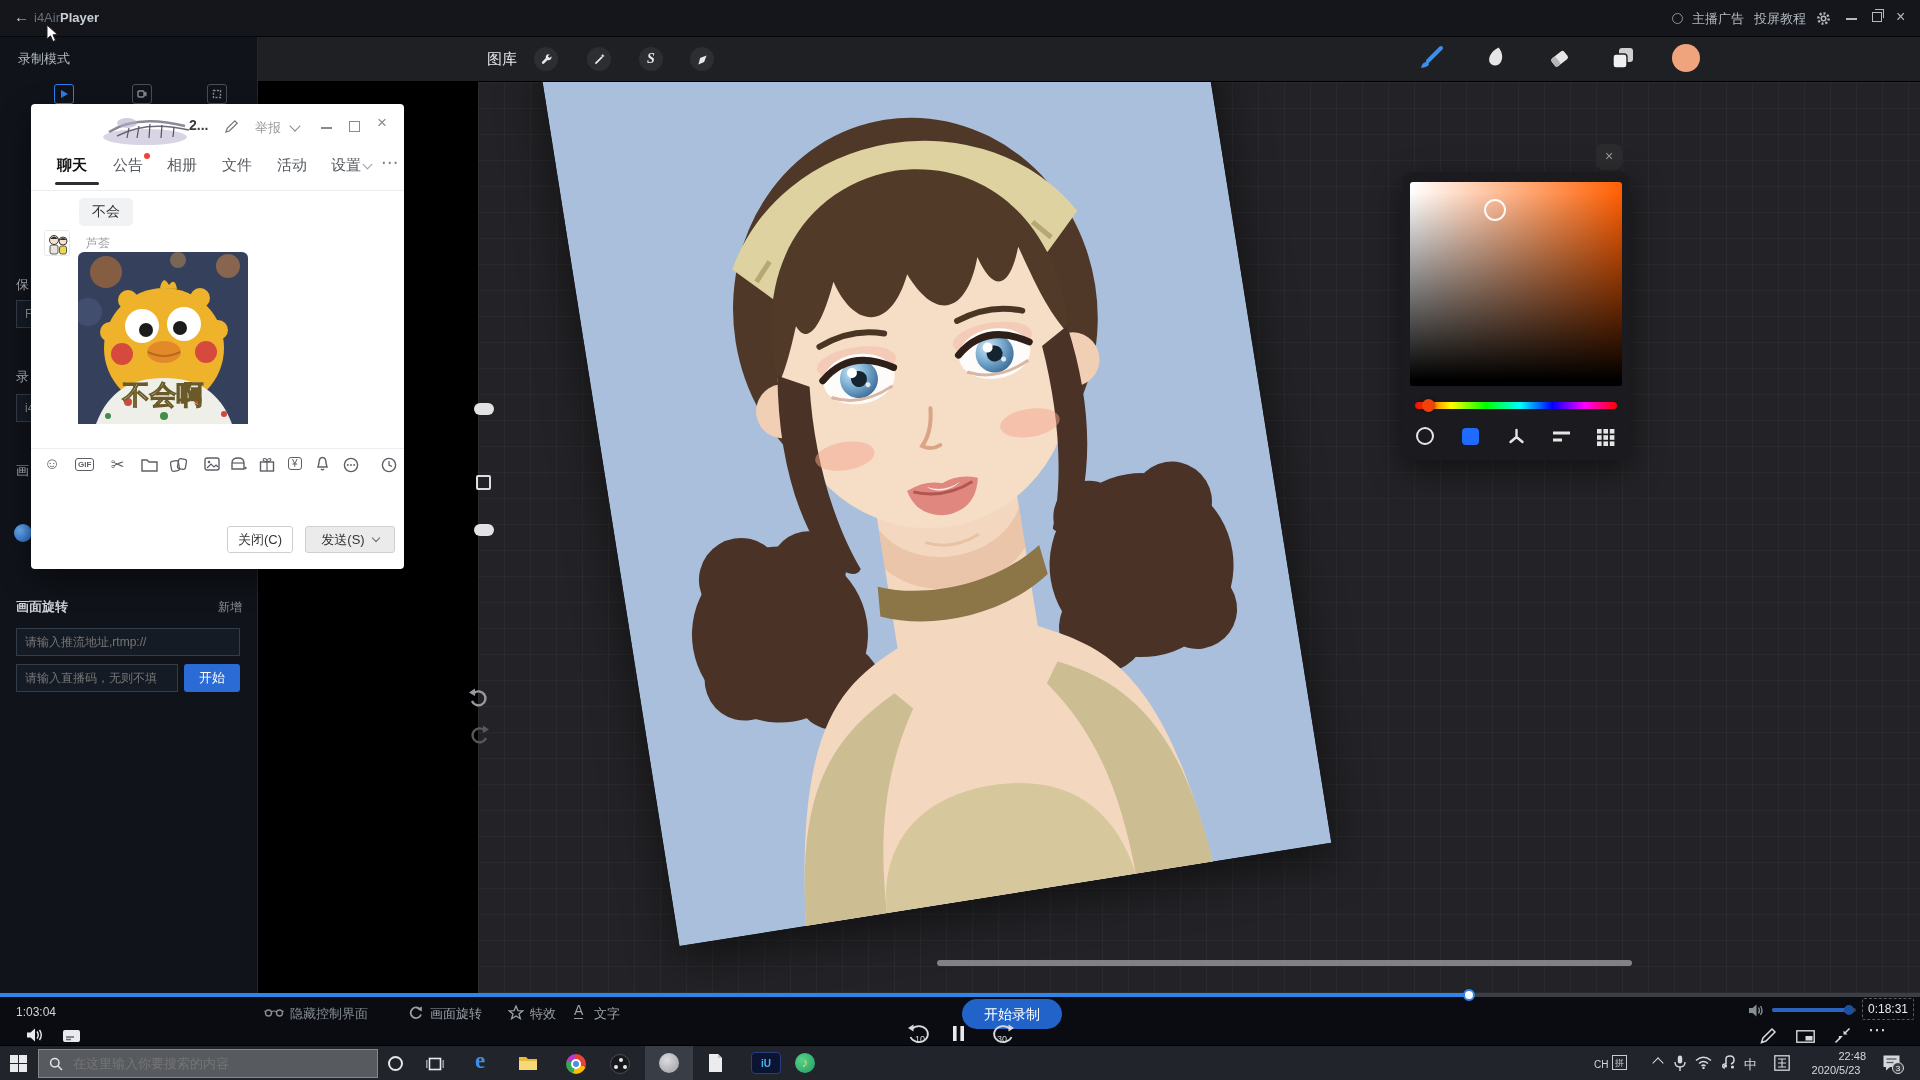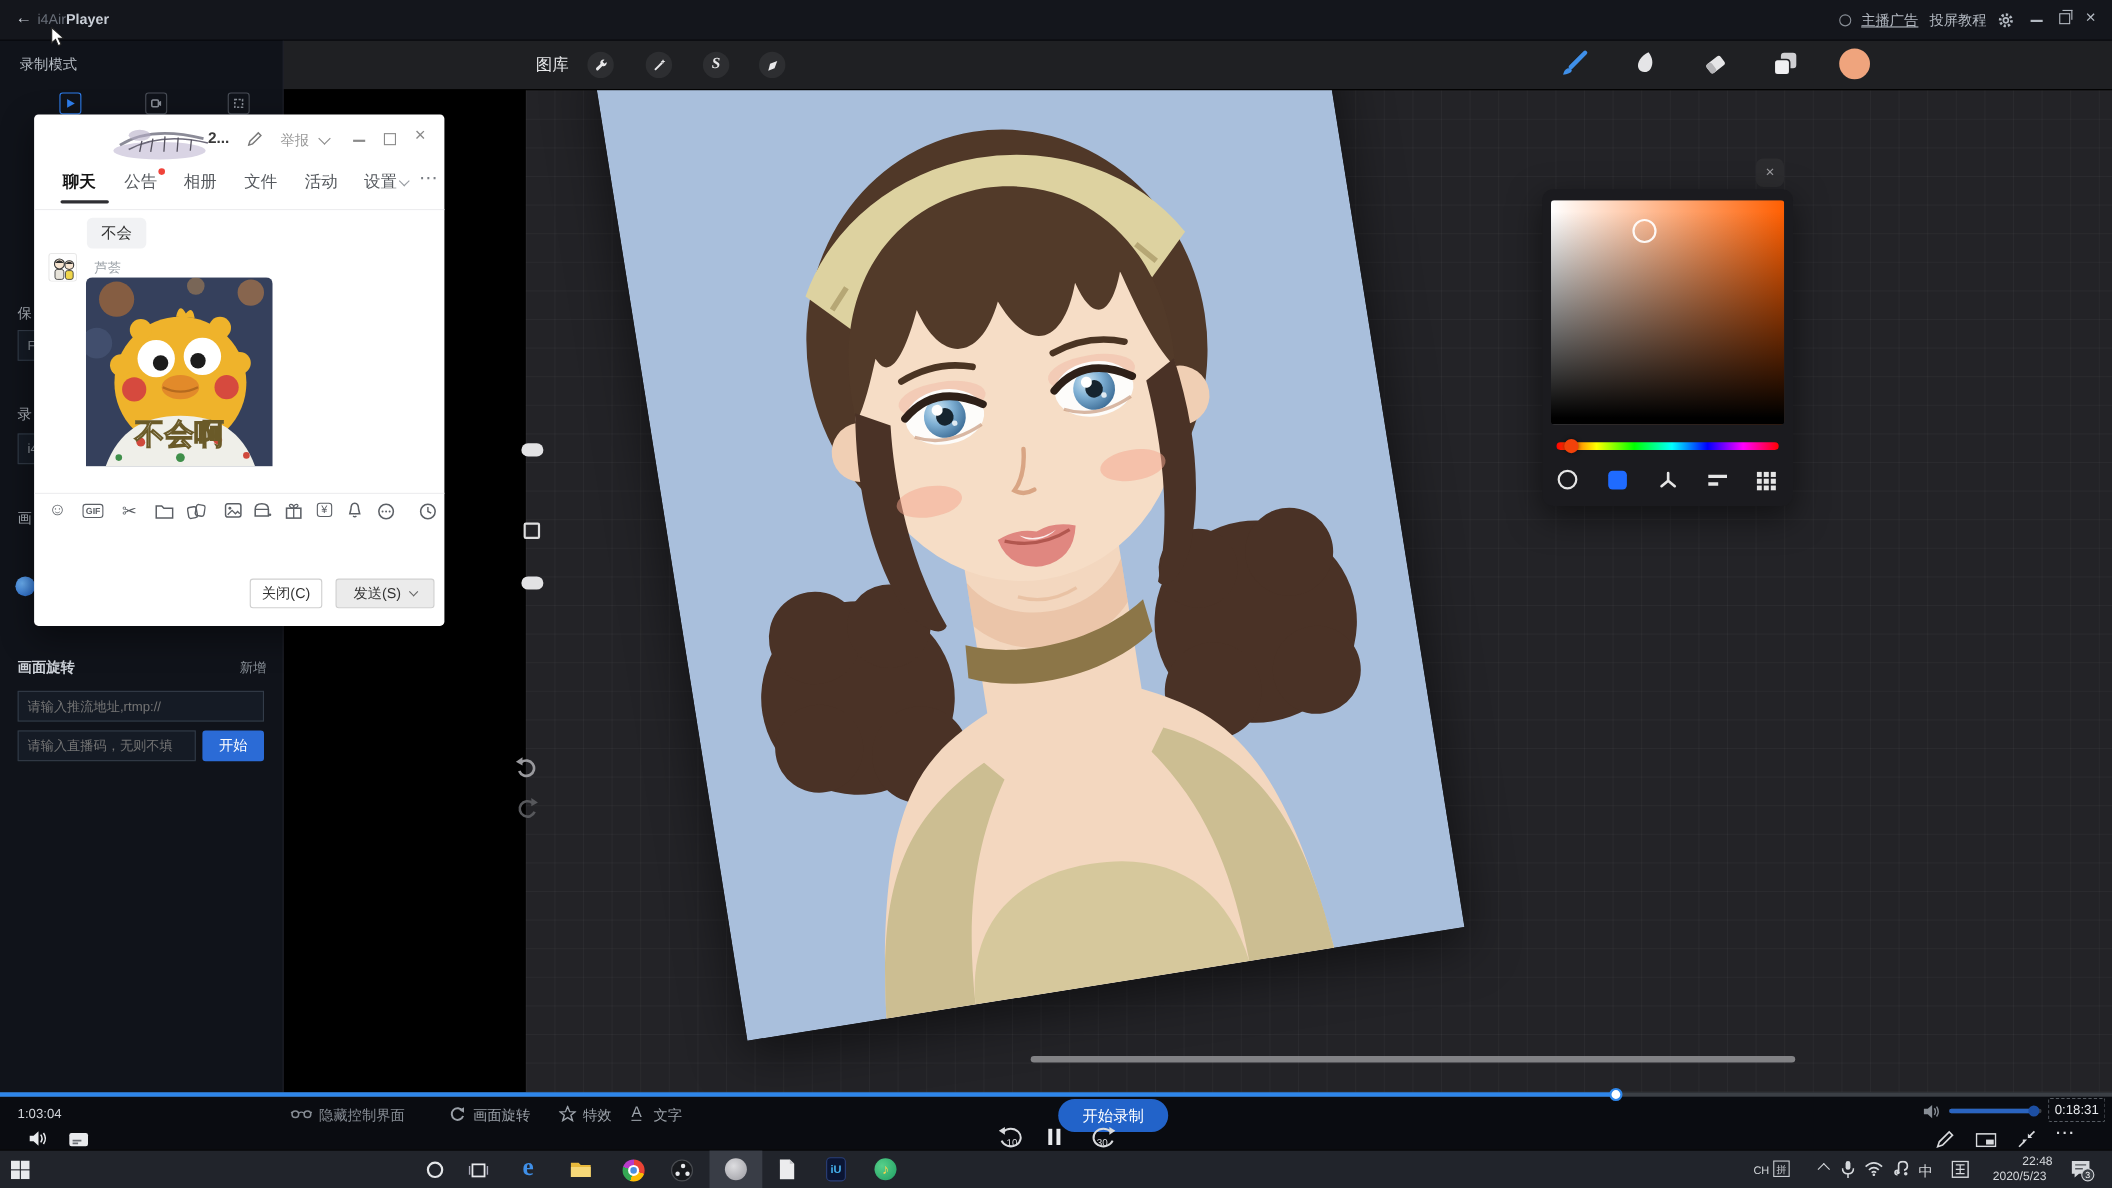--- a/index.html
+++ b/index.html
@@ -49,21 +49,21 @@
 <body>
 
 <div class="screen">
 
   <div class="s titlebar">
     <span class="s txt" style="left:14px;top:8px;font-size:15px;color:#c9ced6;">←</span>
     <span class="s txt" style="left:34px;top:10px;font-size:13px;">
       <span style="color:#686e78;">i4Air</span><span style="color:#c9ced6;font-weight:bold;">Player</span>
     </span>
     <span class="s" style="left:1672px;top:13px;width:11px;height:11px;border:1.5px solid #8a9098;border-radius:50%;"></span>
-    <span class="s txt" style="left:1692px;top:10px;font-size:13px;color:#b3b9c1;text-decoration:underline;">主播广告</span>
+    <span class="s txt" style="left:1692px;top:10px;font-size:13px;color:#b3b9c1;">主播广告</span>
     <span class="s txt" style="left:1754px;top:10px;font-size:13px;color:#b3b9c1;">投屏教程</span>
     <span class="s" style="left:1816px;top:11px;">
       <svg width="15" height="15" viewBox="0 0 16 16">
           <circle cx="8" cy="8" r="5.5" fill="none" stroke="#b3b9c1" stroke-width="2.6" stroke-dasharray="2.2 2"></circle>
           <circle cx="8" cy="8" r="2.4" fill="none" stroke="#b3b9c1" stroke-width="1.6"></circle>
         </svg>
     </span>
     <span class="s" style="left:1846px;top:18px;width:11px;height:2px;background:#b3b9c1;"></span>
     <span class="s" style="left:1872px;top:12px;width:10px;height:10px;border:1.5px solid #b3b9c1;">
         <span class="s" style="left:2px;top:-4px;width:9px;height:9px;border-top:1.5px solid #b3b9c1;border-right:1.5px solid #b3b9c1;"></span>
@@ -525,20 +525,29 @@
 
   <div class="s taskbar">
     <span class="s" style="left:10px;top:9px;">
       <svg width="17" height="17" viewBox="0 0 17 17">
           <rect x="0" y="0" width="8" height="8" fill="#e8eaed"></rect>
           <rect x="9" y="0" width="8" height="8" fill="#e8eaed"></rect>
           <rect x="0" y="9" width="8" height="8" fill="#e8eaed"></rect>
           <rect x="9" y="9" width="8" height="8" fill="#e8eaed"></rect>
         </svg>
     </span>
+    <div class="s" style="left:38px;top:3px;width:340px;height:29px;background:#575a5f;border:1px solid #84878c;display:flex;align-items:center;">
+      <span style="margin-left:10px;">
+        <svg width="14" height="14" viewBox="0 0 14 14">
+            <circle cx="5.8" cy="5.8" r="4.2" fill="none" stroke="#e4e6e8" stroke-width="1.5"></circle>
+            <line x1="9" y1="9" x2="13" y2="13" stroke="#e4e6e8" stroke-width="1.5"></line>
+          </svg>
+      </span>
+      <input style="margin-left: 10px; border: none; background: transparent; color: rgb(216, 218, 220); font-size: 13px; width: 280px; font-family: inherit;" placeholder="在这里输入你要搜索的内容">
+    </div>
     <span class="s" style="left:388px;top:10px;width:15px;height:15px;border:2px solid #e4e6e8;border-radius:50%;"></span>
     <span class="s" style="left:426px;top:9px;">
       <svg width="18" height="18" viewBox="0 0 18 18">
           <rect x="3.5" y="3.5" width="11" height="11" fill="none" stroke="#e8eaed" stroke-width="1.6"></rect>
           <line x1="0.8" y1="5" x2="0.8" y2="13" stroke="#aab" stroke-width="1.4"></line>
           <line x1="17.2" y1="5" x2="17.2" y2="13" stroke="#aab" stroke-width="1.4"></line>
         </svg>
     </span>
     <span class="s txt" style="left:475px;top:2px;font-size:23px;font-weight:bold;color:#3f8fe8;font-family:'Liberation Serif','DejaVu Serif',serif;">e</span>
     <span class="s" style="left:518px;top:8px;">
@@ -559,21 +568,21 @@
     </span>
     <span class="s" style="left:645px;top:0;width:48px;height:35px;background:#393d46;">
       <span class="s" style="left:14px;top:7px;width:20px;height:20px;border-radius:50%;background:radial-gradient(circle at 40% 35%,#dddde0,#9a9aa0);"></span>
     </span>
     <span class="s" style="left:708px;top:7px;">
       <svg width="15" height="20" viewBox="0 0 15 20">
           <path d="M1,1 L10,1 L14,5 L14,19 L1,19 Z" fill="#ececee"></path>
           <path d="M10,1 L10,5 L14,5 Z" fill="#c2c2c6"></path>
         </svg>
     </span>
-    <span class="s txt" style="left:751px;top:6px;width:18px;height:22px;background:#0b1533;border:1px solid #2a3f7a;border-radius:4px;color:#46b4f0;font-size:10px;font-weight:bold;text-align:center;line-height:21px;">iU</span>
+    <span class="s txt" style="left:751px;top:6px;width:30px;height:22px;background:#0b1533;border:1px solid #2a3f7a;border-radius:4px;color:#46b4f0;font-size:10px;font-weight:bold;text-align:center;line-height:21px;">iU</span>
     <span class="s txt" style="left:795px;top:7px;width:20px;height:20px;border-radius:50%;background:radial-gradient(circle at 35% 35%,#57d08a,#1f9e62);color:#ffd34d;font-size:13px;text-align:center;line-height:20px;">♪</span>
 
     <span class="s txt tray-txt" style="left:1594px;top:13px;font-size:10px;">CH</span>
     <span class="s txt" style="left:1612px;top:9px;width:15px;height:15px;border:1px solid #c9ccd1;font-size:9px;color:#c9ccd1;text-align:center;line-height:14px;">拼</span>
     <span class="s" style="left:1654px;top:13px;width:8px;height:8px;border-left:1.8px solid #d5d8dc;border-top:1.8px solid #d5d8dc;transform:rotate(45deg);"></span>
     <span class="s" style="left:1674px;top:9px;">
       <svg width="12" height="17" viewBox="0 0 12 17">
           <rect x="3.8" y="0.5" width="4.4" height="8" rx="2.2" fill="#d5d8dc"></rect>
           <path d="M1,7 Q1,12 6,12 Q11,12 11,7" fill="none" stroke="#d5d8dc" stroke-width="1.4"></path>
           <line x1="6" y1="12" x2="6" y2="16" stroke="#d5d8dc" stroke-width="1.4"></line>

